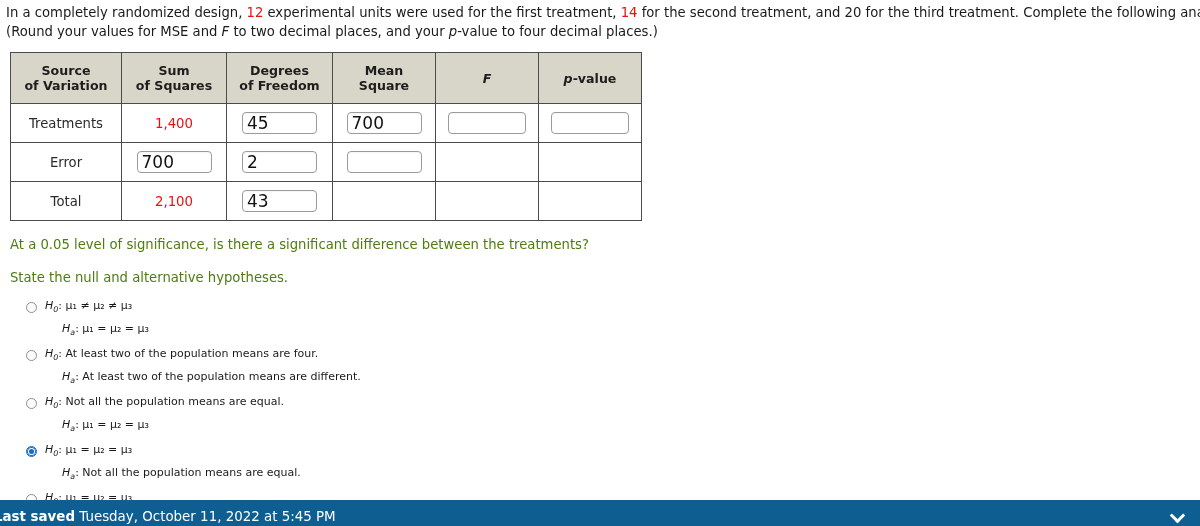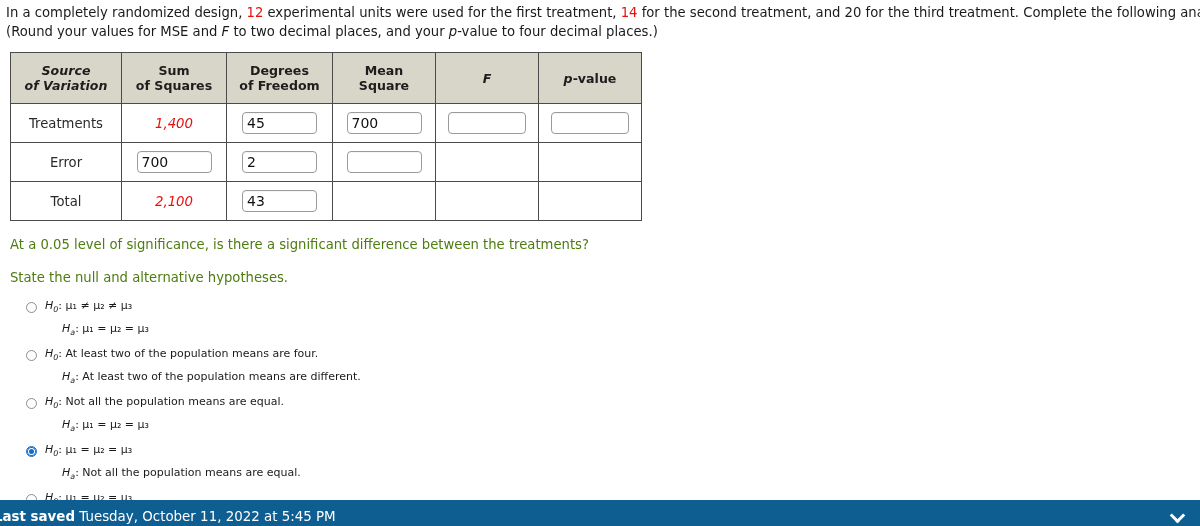--- a/index.html
+++ b/index.html
@@ -59,39 +59,39 @@
     line-height: 1.22;
     height: 46px;
     padding: 2px 6px;
   }
   table.anova thead th .h2 { display: block; }
   table.anova tbody td {
     height: 38px;
     background: #ffffff;
     font-size: 13.2px;
   }
-  .c-src   { width: 98px; font-style: italic; }
+  .c-src   { width: 98px; }
   .c-ss    { width: 92px; }
   .c-df    { width: 93px; }
   .c-ms    { width: 90px; }
   .c-f     { width: 90px; }
   .c-p     { width: 90px; }
 
-  .val-red { color: #e8110f; font-size: 13.3px; font-style: italic; }
+  .val-red { color: #e8110f; font-size: 13.3px; }
   .lbl     { color: #2a2a2a; font-size: 13.2px; }
 
   input.cell {
     box-sizing: border-box;
     width: 75px;
     height: 22px;
     border: 1px solid #9b9b9b;
     border-radius: 4px;
     background: #fff;
     font-family: "DejaVu Sans", "Liberation Sans", sans-serif;
-    font-size: 14px;
+    font-size: 17px;
     color: #111;
     padding: 1px 0 1px 4px;
     outline: none;
     box-shadow: inset 0 1px 1px rgba(0,0,0,.04);
   }
   input.cell.wide { width: 78px; }
 
   
   .q-line {
     margin: 16px 0 0 10px;

